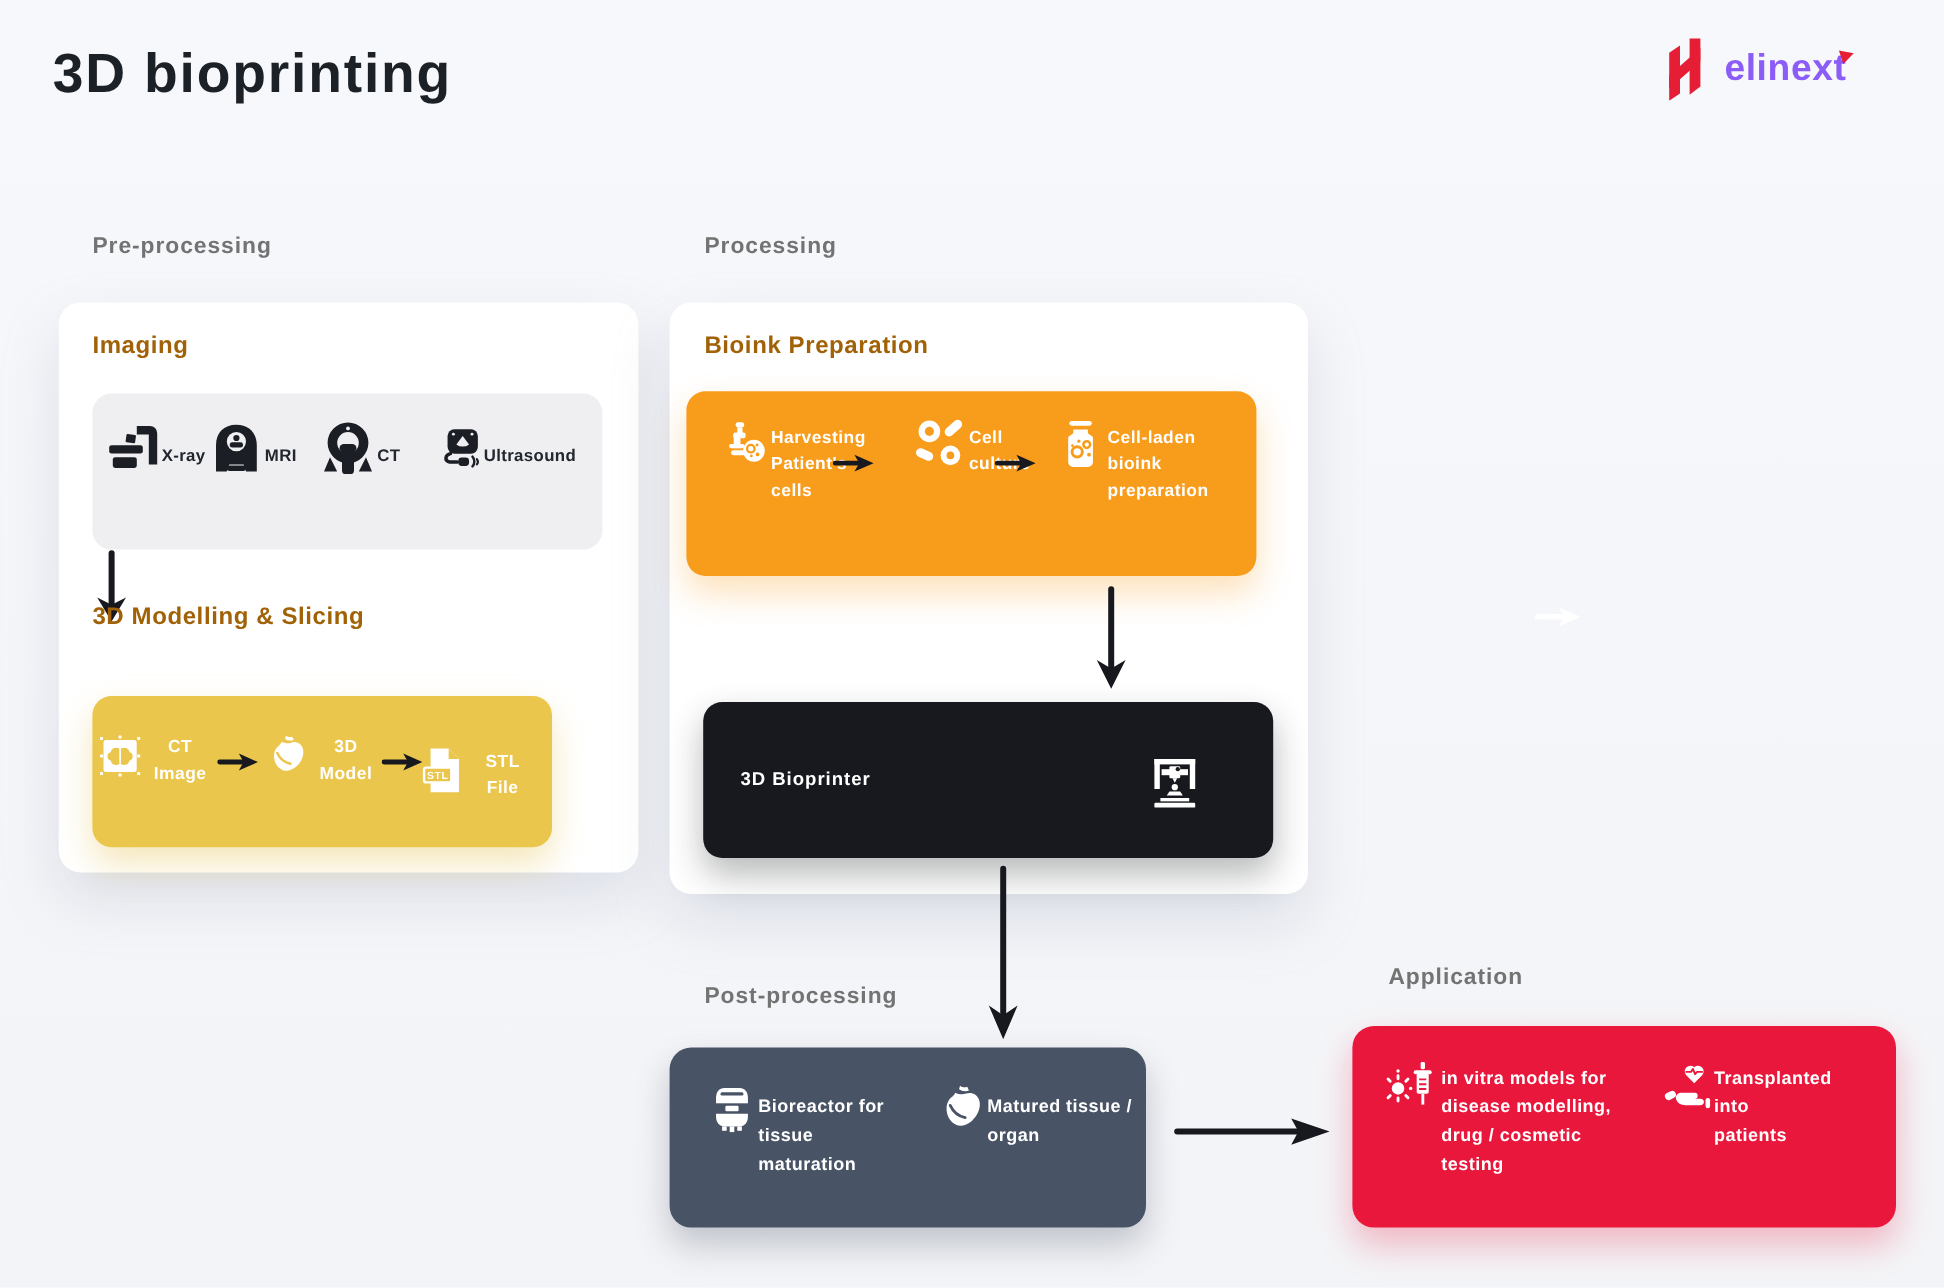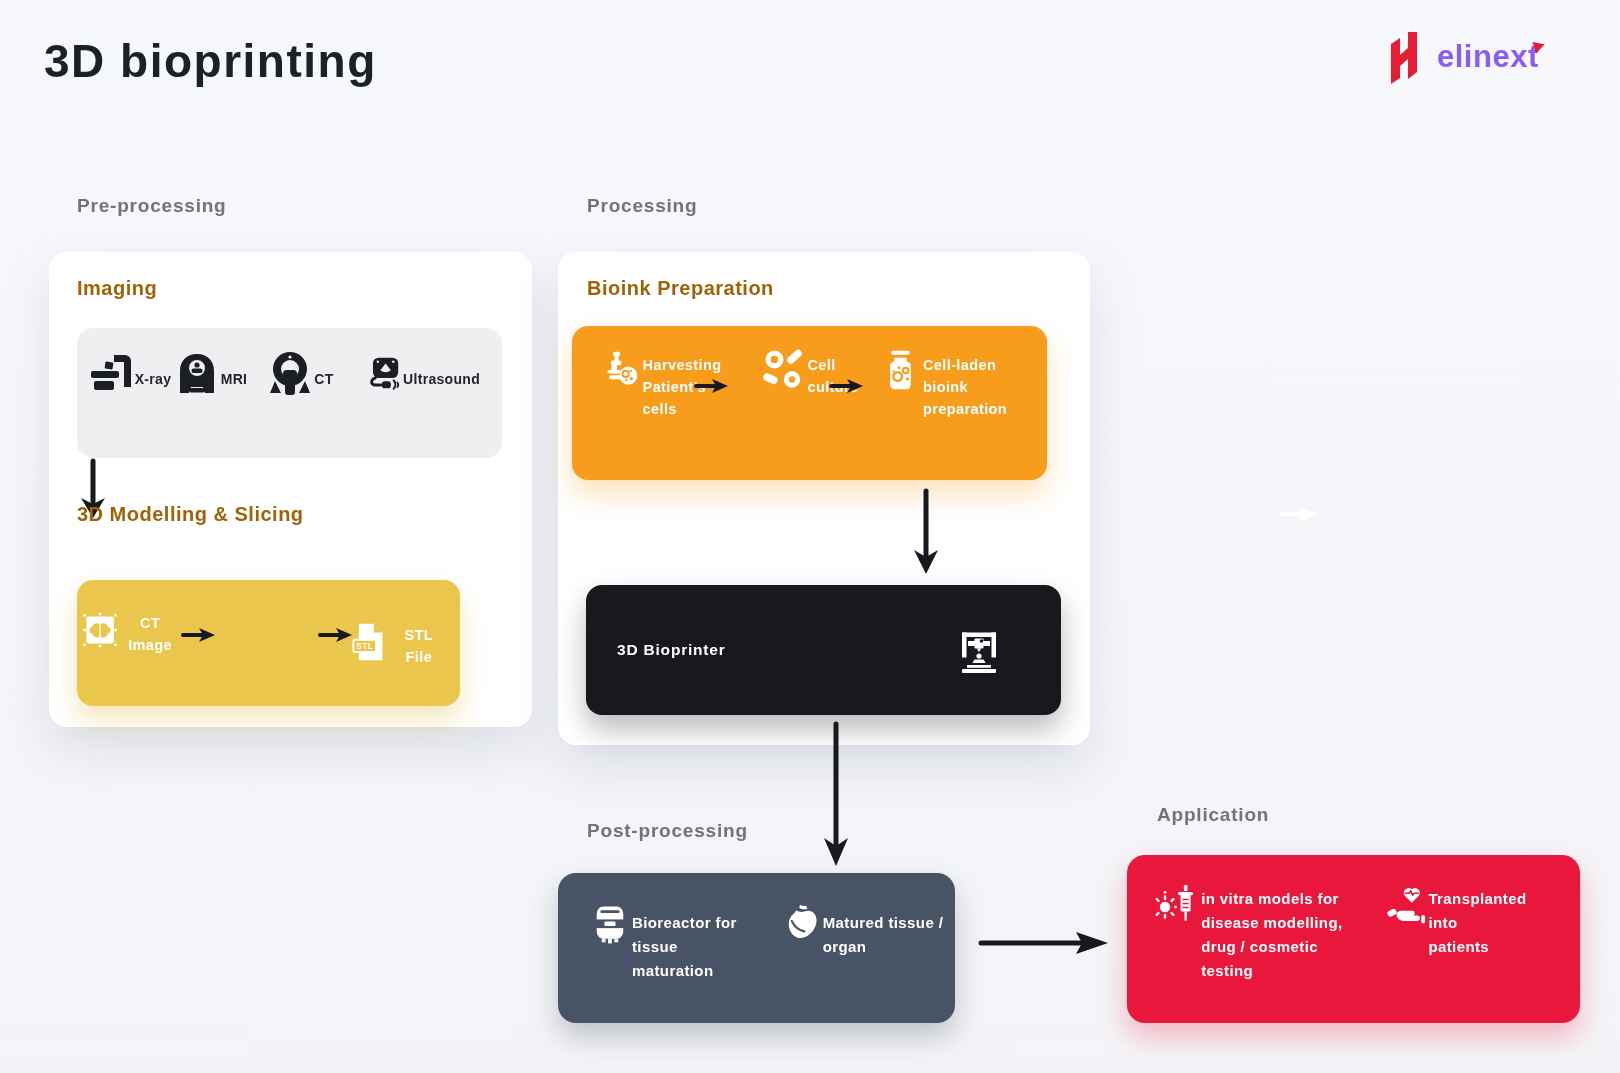--- a/index.html
+++ b/index.html
@@ -159,20 +159,28 @@
       <path d="M24.8 16.5c4.5-1.8 8.2.4 8.4 3.6 2.2.6 3.3 2.2 3.3 4.3 0 2.1-1.2 3.7-3.3 4.2-.2 3.3-3.9 5.4-8.4 3.7z" fill="#ebc64d"></path>
     </svg>
     <span class="step-label-light">CT Image</span>
   </div>
 
   <svg class="abs" style="left:104px;top:46px;" width="36" height="18">
     <line x1="2" y1="9" x2="22" y2="9" stroke="#17191f" stroke-width="4" stroke-linecap="round"></line>
     <polygon points="18,2 34,9 18,16 22,9" fill="#17191f"></polygon>
   </svg>
 
+  <div class="step centered" style="left:141px;top:24px;width:100px;">
+    <svg width="46" height="46" viewBox="0 0 48 48">
+      <path d="M24 4c1.8 1.4 4.2 1.7 6.3.9l1.5 3.2c-2.9 1.1-6.1.7-8.6-1z" fill="#ffffff"></path>
+      <path d="M20 10c2.8 1.6 6.4 1.9 9.3.8 4.6-1.7 9.6.6 11.3 5.4 2.1 6-.9 13.6-6.3 18.3-4.3 3.7-9.5 5.1-13.3 3.5-5.6-2.3-9-8.3-8.7-14.9.2-4.3 2.2-7.9 5-9.6.9-1 1.9-2.2 2.7-3.5z" fill="#ffffff"></path>
+      <path d="M15.5 21c2.5 5.5 7.5 9.5 13 10.7" stroke="#ebc64d" stroke-width="2.4" fill="none" stroke-linecap="round"></path>
+    </svg>
+    <span class="step-label-light">3D Model</span>
+  </div>
 
   <svg class="abs" style="left:241px;top:46px;" width="36" height="18">
     <line x1="2" y1="9" x2="22" y2="9" stroke="#17191f" stroke-width="4" stroke-linecap="round"></line>
     <polygon points="18,2 34,9 18,16 22,9" fill="#17191f"></polygon>
   </svg>
 
   <div class="step centered" style="left:270px;top:36px;width:100px;">
     <svg width="46" height="46" viewBox="0 0 48 48">
       <path d="M13 4h16.5L39 13.5V44H13z" fill="#ffffff"></path>
       <path d="M29.5 4L39 13.5h-9.5z" fill="#ebc64d"></path>

